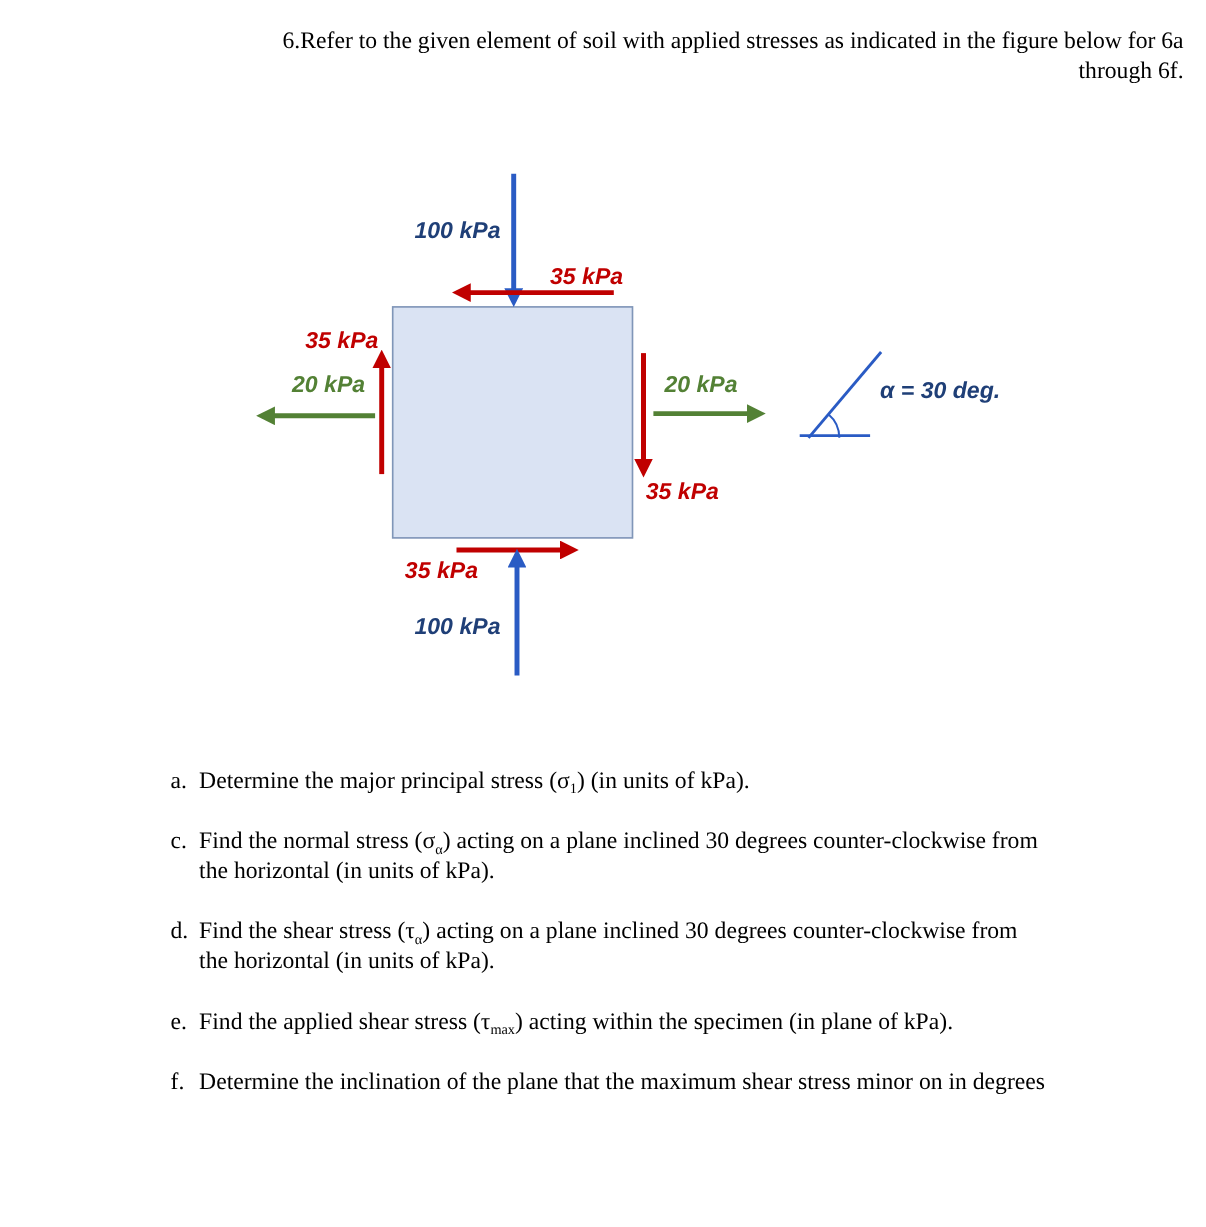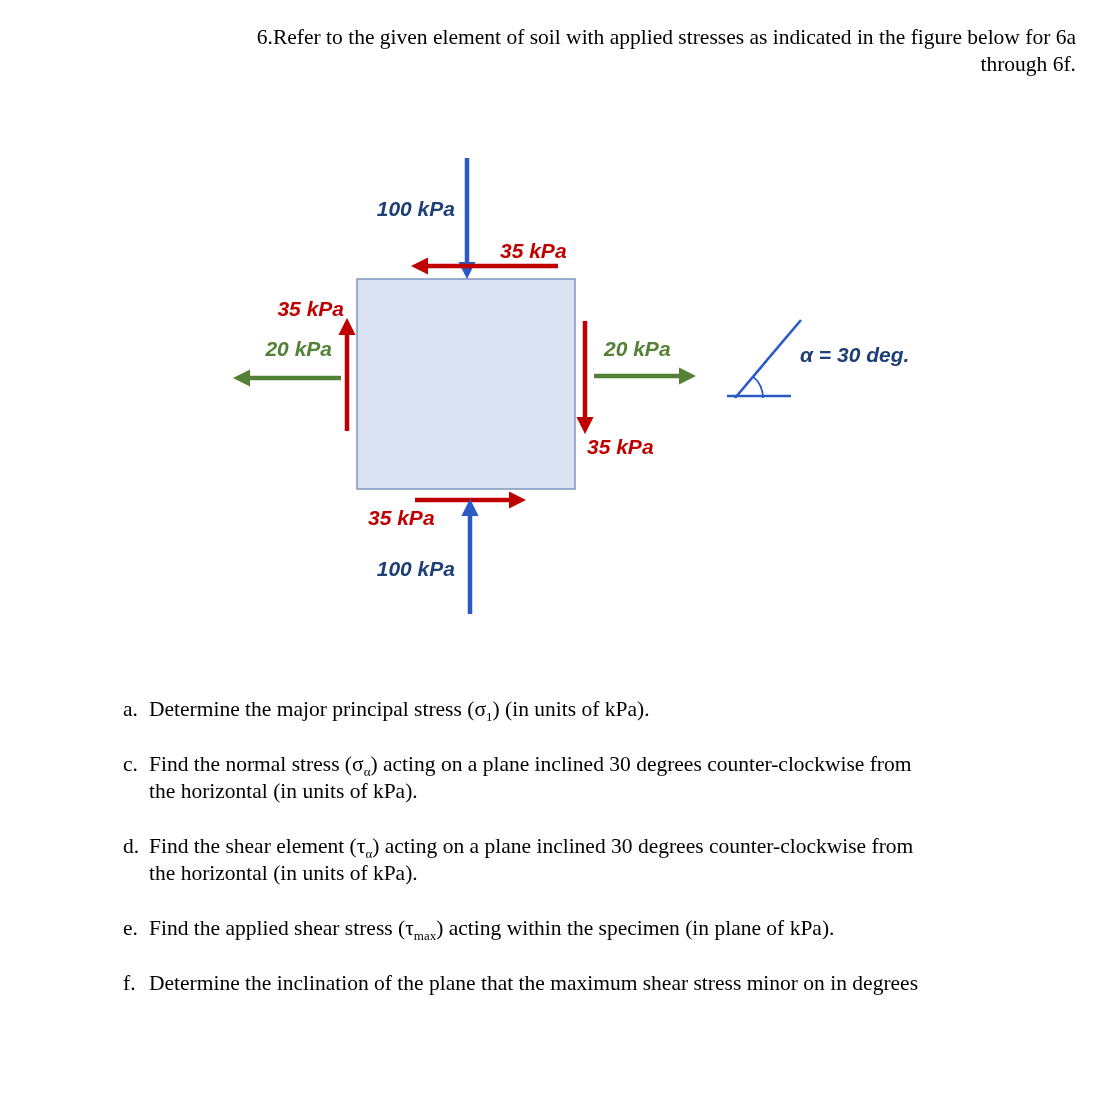--- a/index.html
+++ b/index.html
@@ -25,21 +25,21 @@
     height: 500px;
     margin-top: 70px;
   }
   .figure svg { display: block; }
   .figure text {
     font-family: "Liberation Sans", sans-serif;
     font-weight: bold;
     font-style: italic;
     font-size: 21px;
   }
-  .questions { margin-top: 48px; }
+  .questions { margin-top: 48px; padding-left: 32px; }
   .q {
     font-size: 21.5px;
     line-height: 27px;
     margin: 0 34px 28px 123px;
     padding-left: 26px;
     text-indent: -26px;
   }
   .qletter { display: inline-block; width: 26px; text-indent: 0; }
   .q sub { font-size: 13px; line-height: 0; }
 </style>
@@ -96,19 +96,19 @@
   </svg>
 </div>
 
 <div class="questions">
 
   <p class="q"><span class="qletter">a.</span><span>Determine the major principal stress (</span><span>σ</span><sub>1</sub><span>) (in units of kPa).</span></p>
 
 
   <p class="q"><span class="qletter">c.</span><span>Find the normal stress (</span><span>σ</span><sub>α</sub><span>) acting on a plane inclined 30 degrees counter-clockwise from</span><br><span>the horizontal (in units of kPa).</span></p>
 
-  <p class="q"><span class="qletter">d.</span><span>Find the shear element (</span><span>τ</span><sub>α</sub><span>) acting on a plane inclined 30 degrees counter-clockwise from</span><br><span>the horizontal (in units of kPa).</span></p>
+  <p class="q"><span class="qletter">d.</span><span>Find the shear stress (</span><span>τ</span><sub>α</sub><span>) acting on a plane inclined 30 degrees counter-clockwise from</span><br><span>the horizontal (in units of kPa).</span></p>
 
   <p class="q"><span class="qletter">e.</span><span>Find the applied shear stress (</span><span>τ</span><sub>max</sub><span>) acting within the specimen (in plane of kPa).</span></p>
 
   <p class="q"><span class="qletter">f.</span><span>Determine the inclination of the plane that the maximum shear stress minor on in degrees</span><br></p>
 
 </div>
 
 </body></html>

